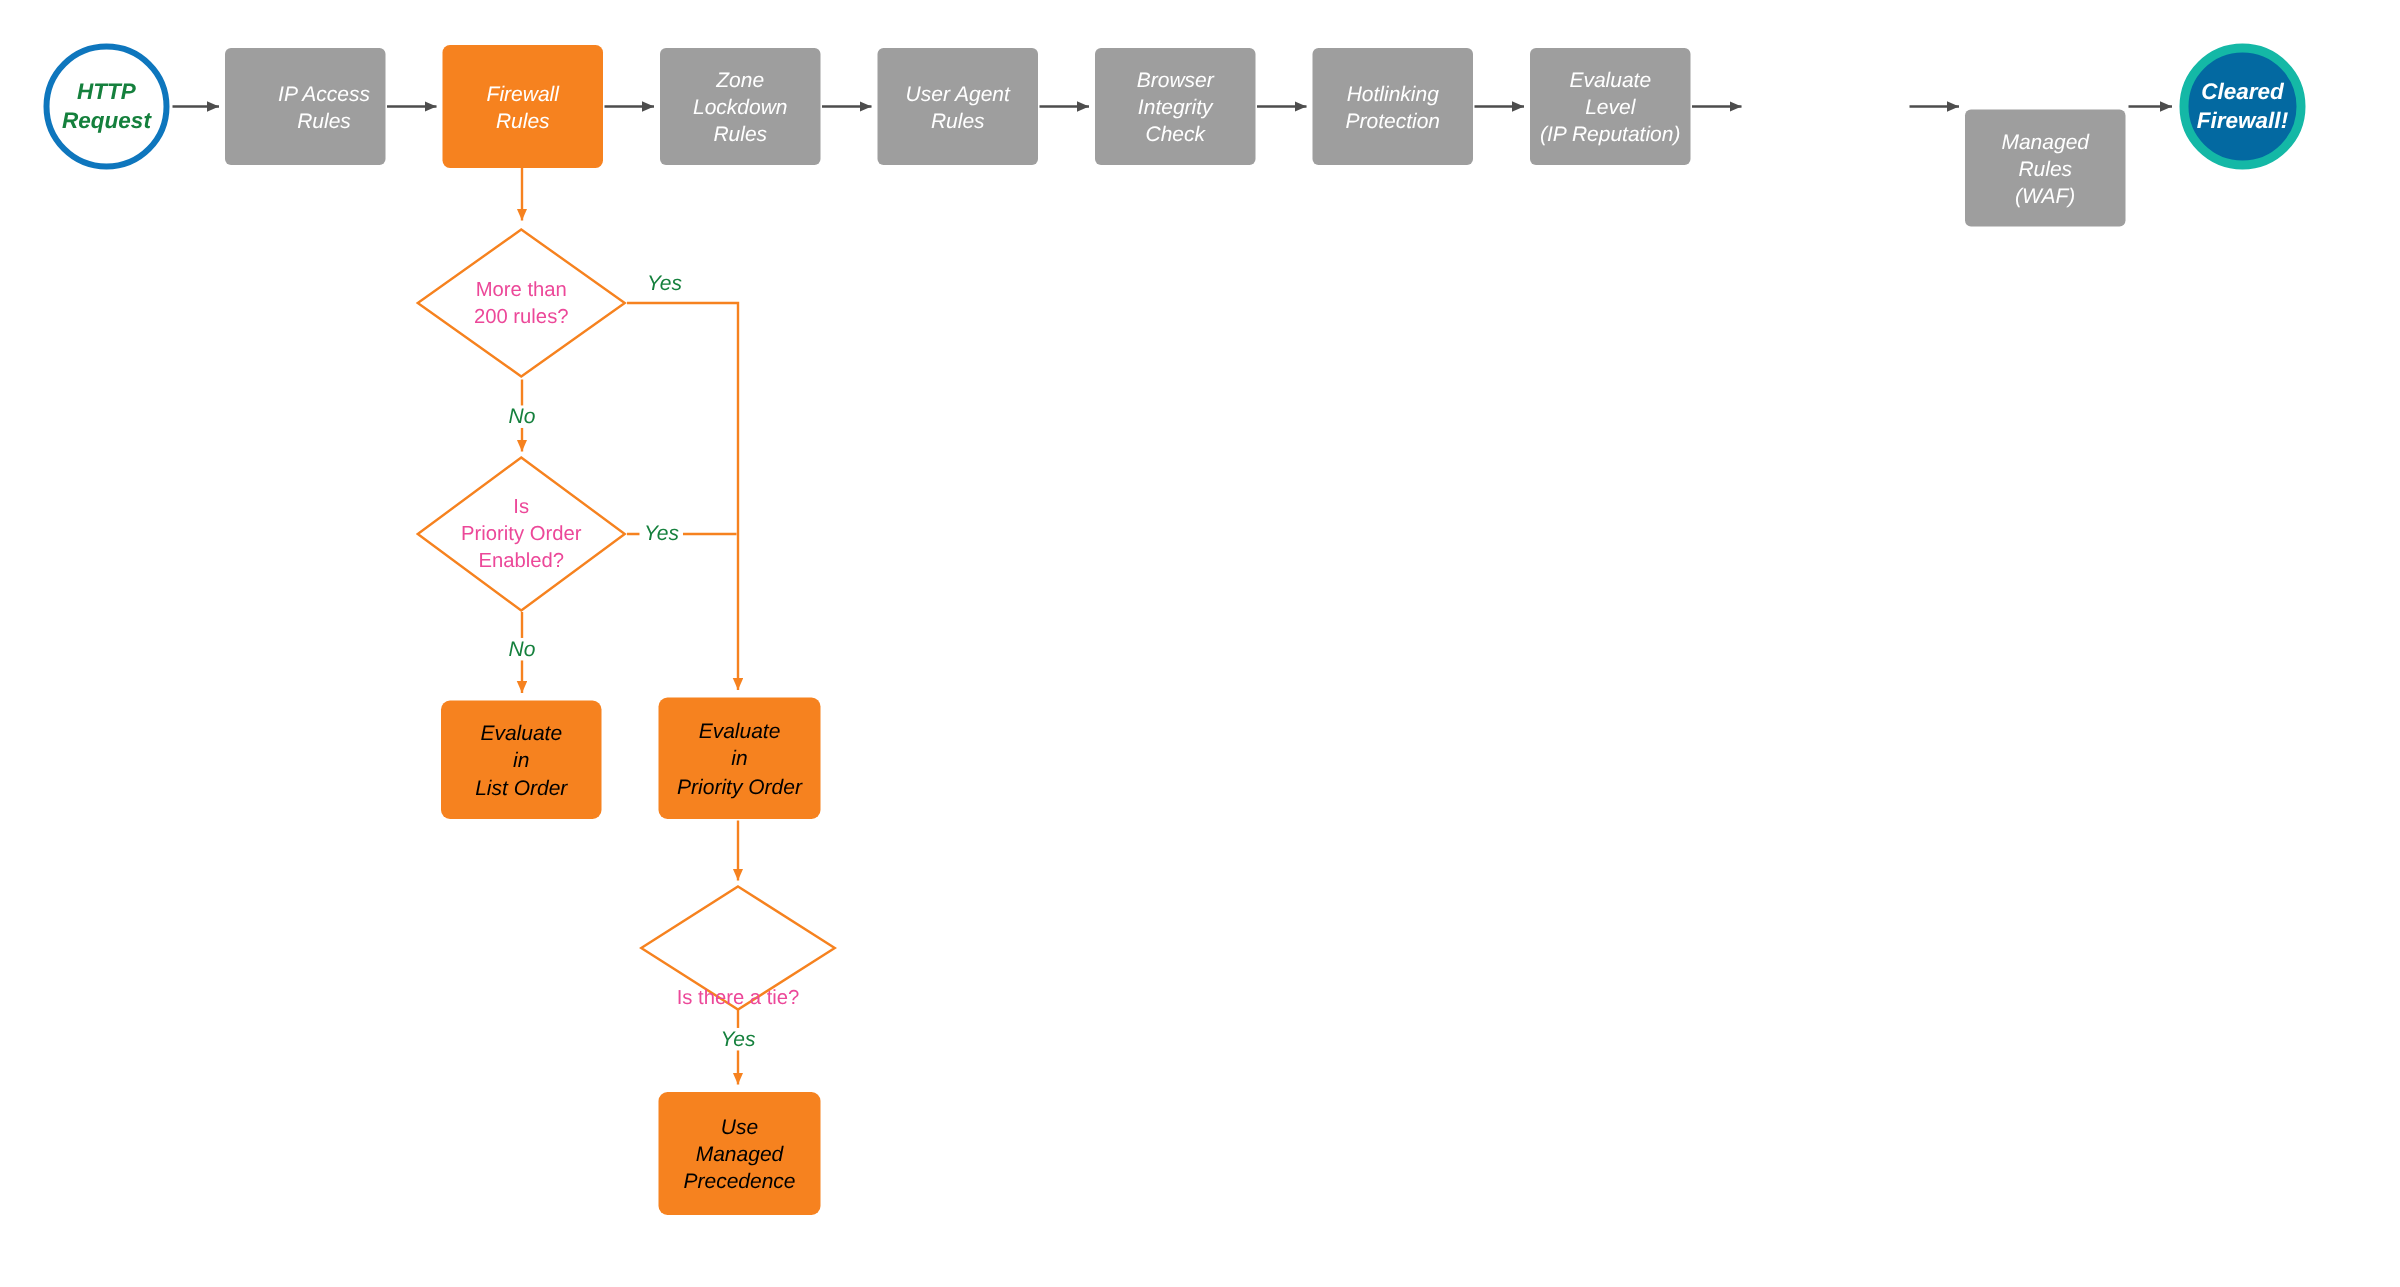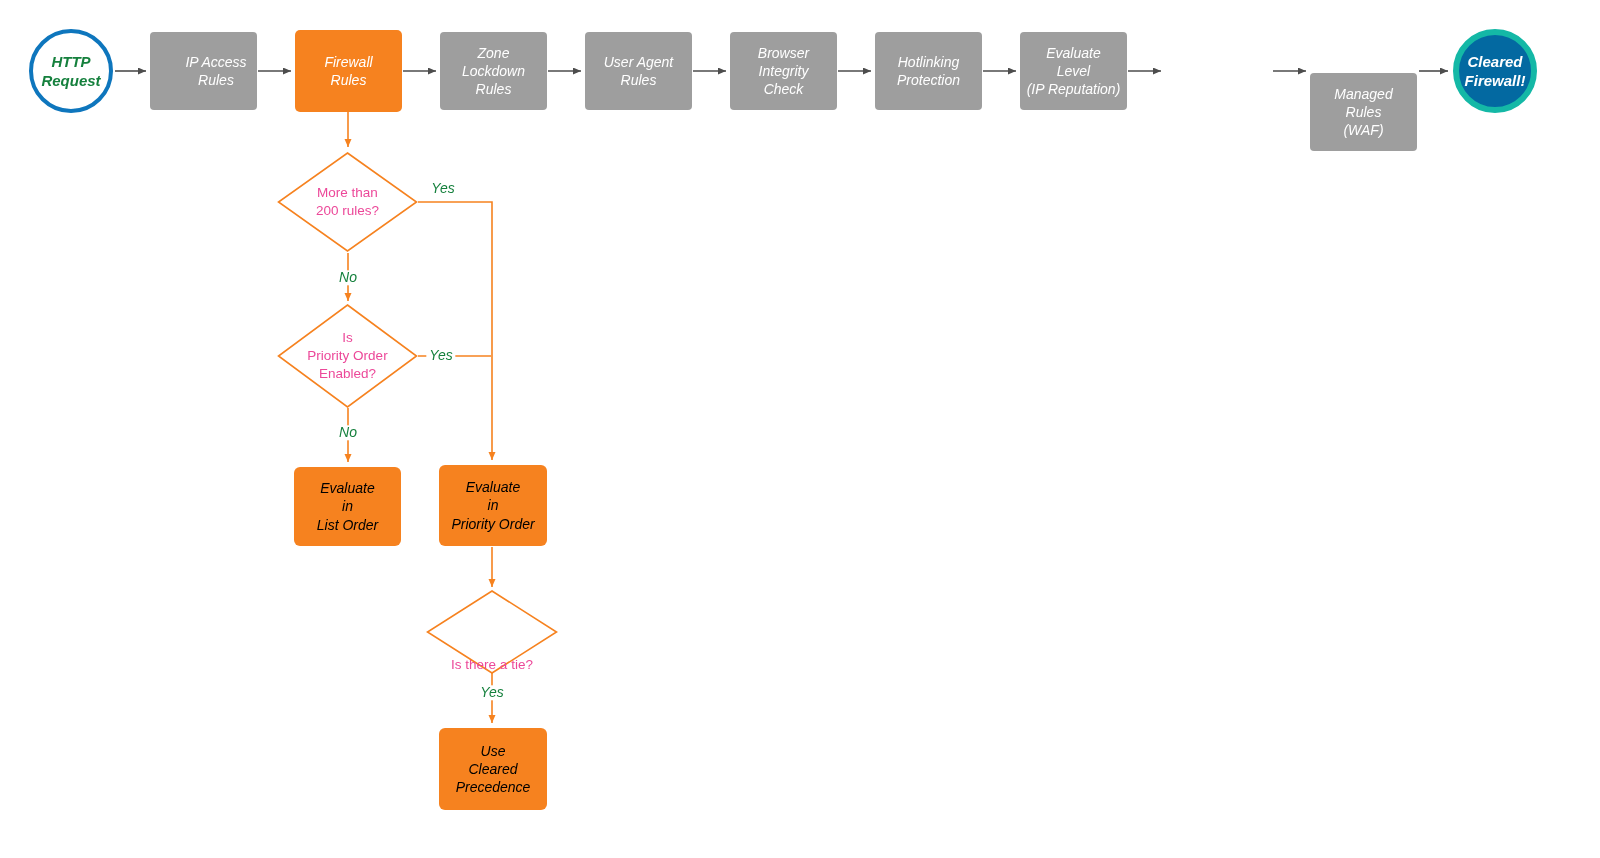--- a/index.html
+++ b/index.html
@@ -231,21 +231,21 @@
 in
 List Order</span>
   </div>
   <div class="node action" style="left:439px;top:465px;height:81px;">
     <span class="node-label">Evaluate
 in
 Priority Order</span>
   </div>
   <div class="node action" style="left:439px;top:728px;height:82px;">
     <span class="node-label">Use
-Cleared
+Managed
 Precedence</span>
   </div>
 
   <span class="edge-label" style="left:443px;top:189px;">Yes</span>
   <span class="edge-label" style="left:348px;top:278px;">No</span>
   <span class="edge-label" style="left:441px;top:356px;">Yes</span>
   <span class="edge-label" style="left:348px;top:433px;">No</span>
   <span class="edge-label" style="left:492px;top:693px;">Yes</span>
 
 </div>

